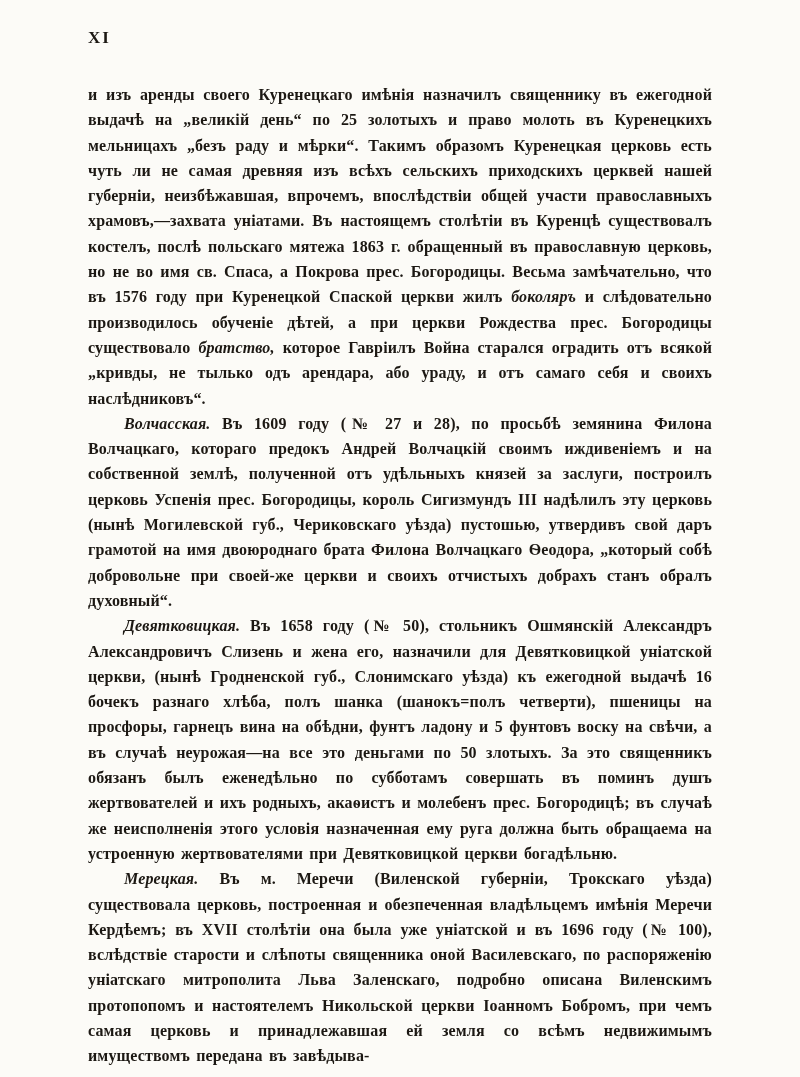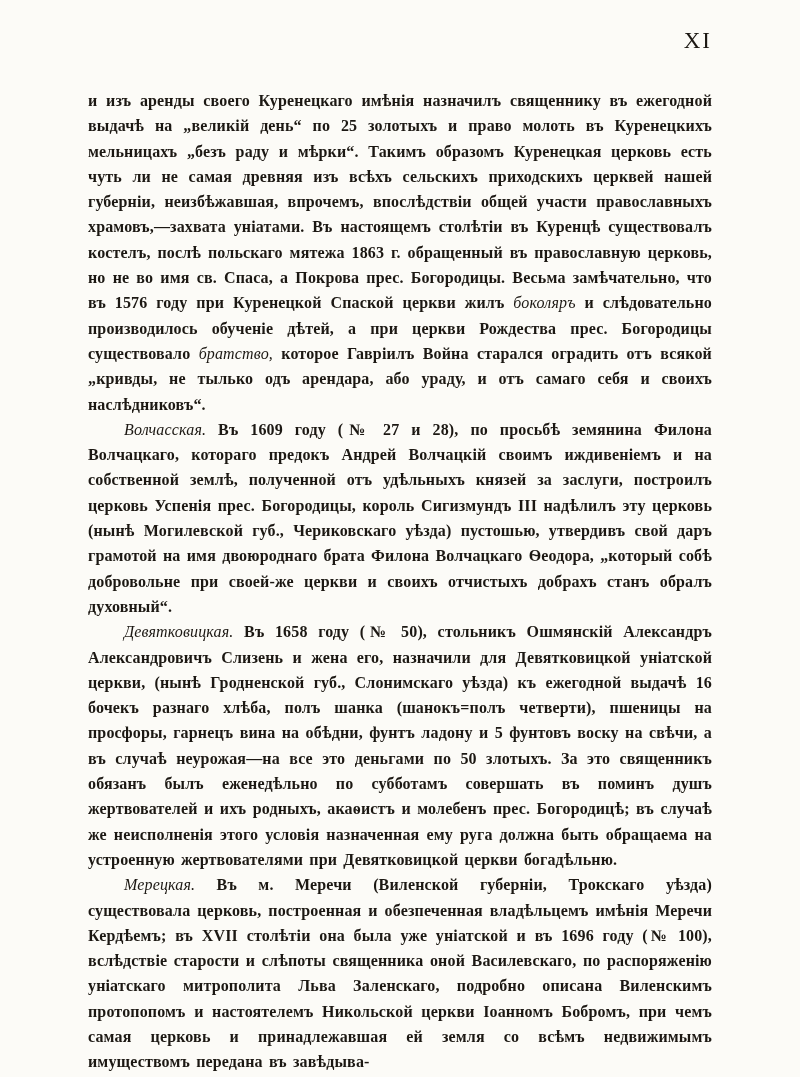--- a/index.html
+++ b/index.html
@@ -13,42 +13,42 @@
     height: 1077px;
     margin: 0 auto;
     box-sizing: border-box;
     background: #fcfbf7;
     color: #1c1813;
     padding: 24px 88px 30px 88px;
     overflow: hidden;
     font-family: "Liberation Serif", "DejaVu Serif", serif;
   }
   .page-number {
-    text-align: right;
-    font-size: 23px;
-    font-weight: 400;
+    text-align: left;
+    font-size: 17px;
+    font-weight: 700;
     letter-spacing: 2px;
     margin: 4px 0 34px 0;
   }
   .text-block p.para {
     margin: 0;
     text-align: justify;
     font-size: 16px;
     line-height: 25.3px;
     font-weight: 600;
     letter-spacing: 0.15px;
     word-spacing: 2px;
     text-indent: 36px;
   }
   .text-block p.para.continuation {
     text-indent: 0;
   }
   i.em {
     font-style: italic;
-    font-weight: 400;
+    font-weight: 700;
   }
 </style>
 </head>
 <body>
 
 <div class="page">
 
   <div class="page-number">XI</div>
 
   <div class="text-block">

